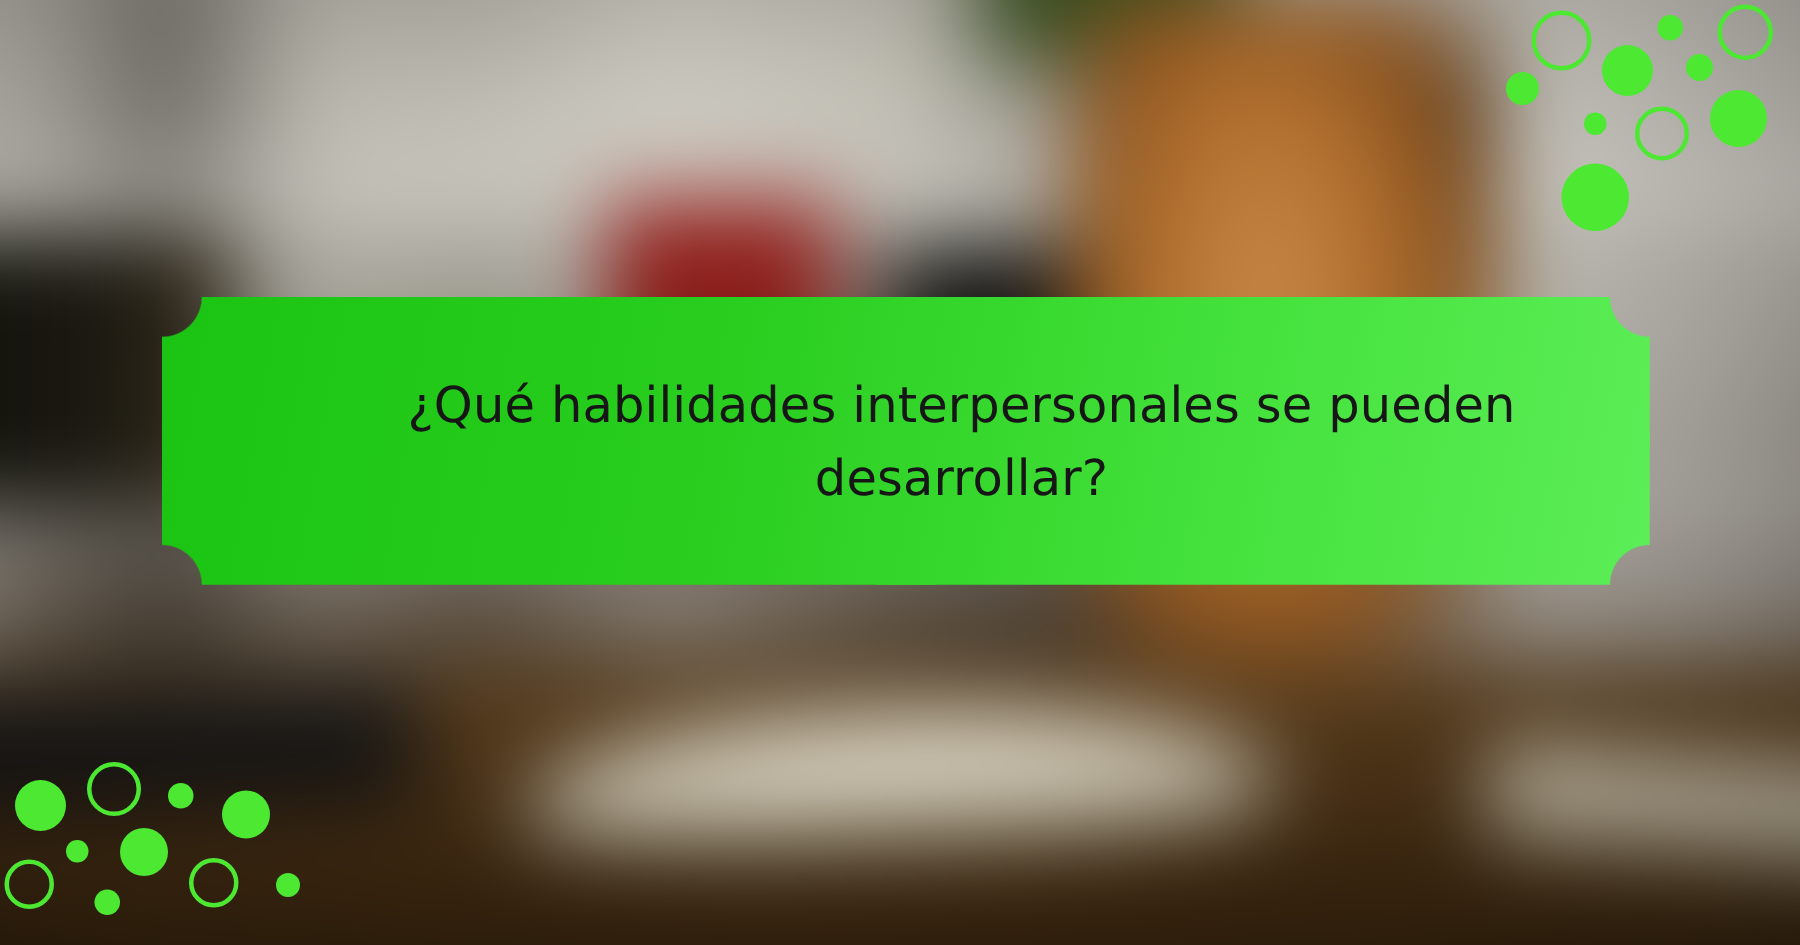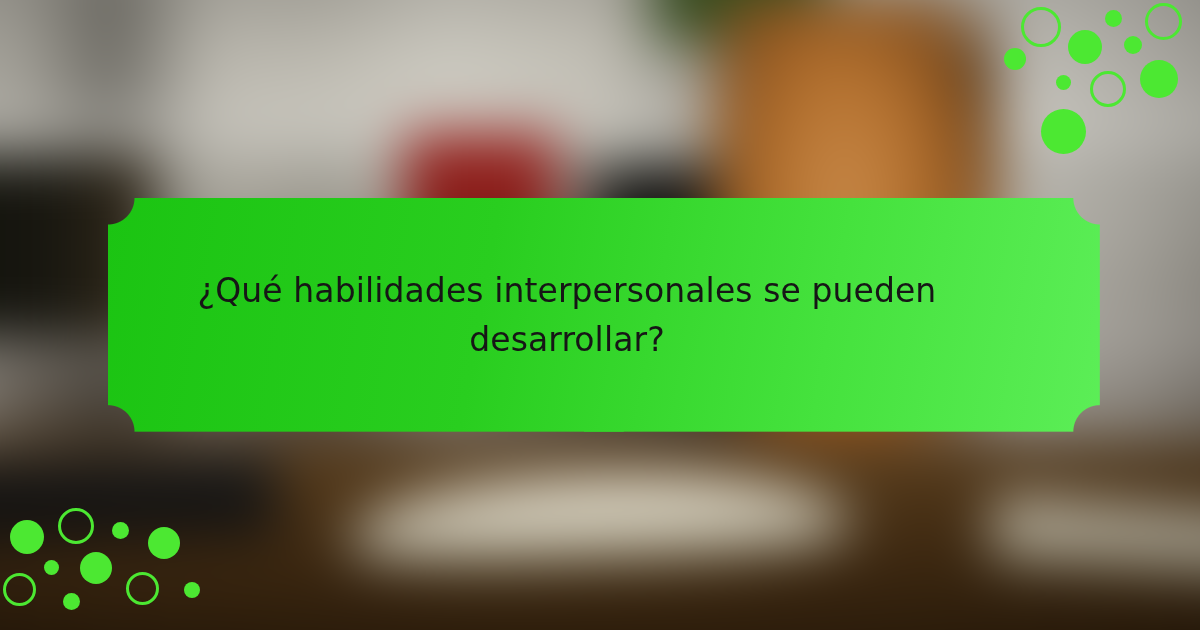--- a/index.html
+++ b/index.html
@@ -185,25 +185,25 @@
   }
   .dot.filled { background: #4ce832; }
   .dot.ring { background: transparent; border: 3px solid #4ce832; }
 
   
   .card {
     position: absolute;
     left: 108px;
     top: 198px;
     width: 992px;
-    height: 234px;
+    height: 192px;
     background: linear-gradient(100deg, #1bc412 0%, #29ce1f 38%, #45e23d 72%, #5cee57 100%);
     display: flex;
     align-items: center;
-    justify-content: flex-start;
+    justify-content: flex-end;
     box-sizing: border-box;
     padding: 20px 64px;
     
     -webkit-mask:
       radial-gradient(circle 26px at 0 0, transparent 0 26px, #000 27px) top left / 52% 52% no-repeat,
       radial-gradient(circle 26px at 100% 0, transparent 0 26px, #000 27px) top right / 52% 52% no-repeat,
       radial-gradient(circle 26px at 0 100%, transparent 0 26px, #000 27px) bottom left / 52% 52% no-repeat,
       radial-gradient(circle 26px at 100% 100%, transparent 0 26px, #000 27px) bottom right / 52% 52% no-repeat;
     mask:
       radial-gradient(circle 26px at 0 0, transparent 0 26px, #000 27px) top left / 52% 52% no-repeat,

